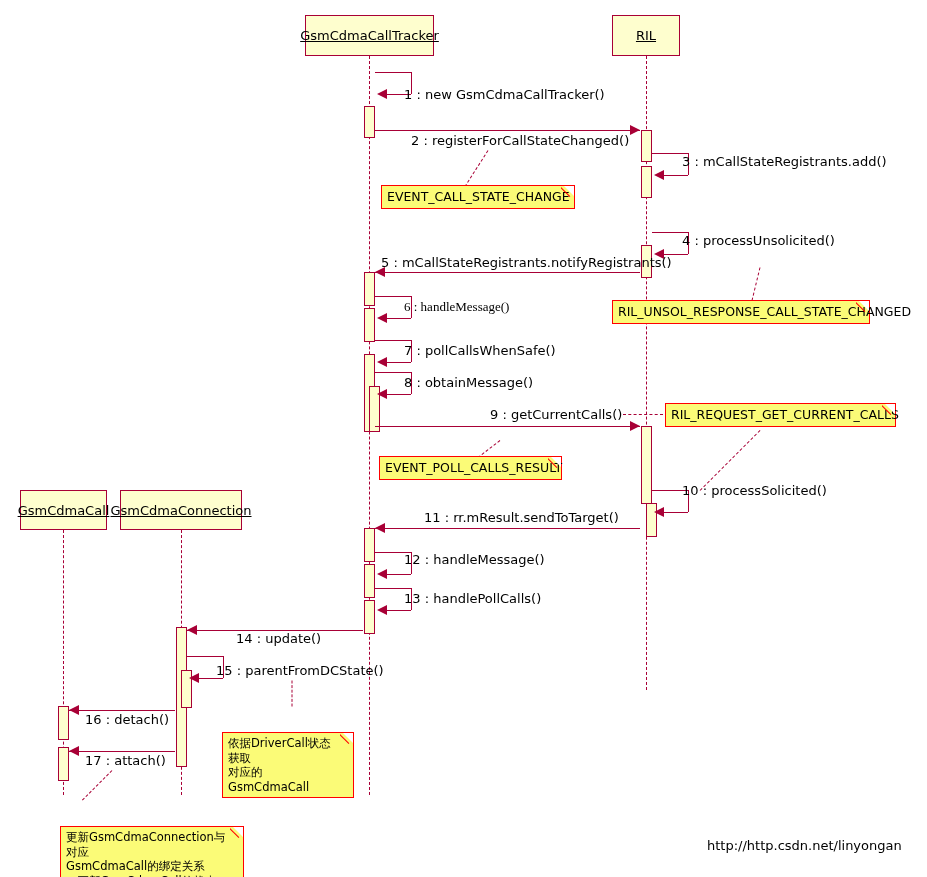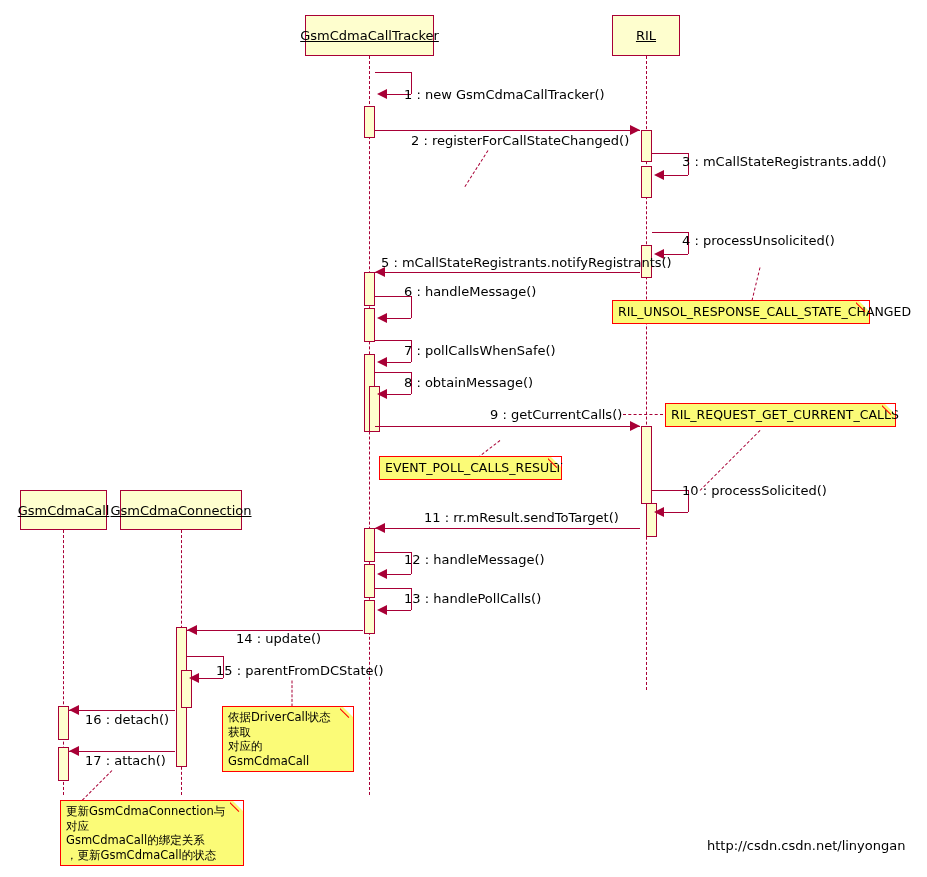--- a/index.html
+++ b/index.html
@@ -106,21 +106,21 @@
     content: "";
     position: absolute;
     left: -2px;
     top: 0px;
     width: 16px;
     height: 0;
     border-top: 1.3px solid #FF0000;
     transform: rotate(45deg);
     transform-origin: left top;
   }
-  .note-cn { font-size: 11.5px; line-height: 14.5px; }
+  .note-cn { font-size: 11.5px; line-height: 14.5px; margin-top: 26px; }
   
   .connector {
     position: absolute;
     height: 0;
     border-top: 1.2px dashed #A80036;
     transform-origin: left center;
   }
   
   .watermark {
     position: absolute;
@@ -172,21 +172,21 @@
     <div class="msg-line" style="left: 663.5px; top: 254px; width: 24px; z-index: 4;"></div>
     <div class="arrow-left" style="left: 653.5px; top: 249px; z-index: 5;"></div>
     <div class="msg-label" style="left: 682px; top: 233px; z-index: 6; text-align: center;">4 : processUnsolicited()</div>
     <div class="msg-line" style="left: 375px; top: 272px; width: 265px; z-index: 4;"></div>
     <div class="arrow-left" style="z-index: 5; left: 375px; top: 267px;"></div>
     <div class="msg-label" style="left: 381px; top: 255px; z-index: 6;">5 : mCallStateRegistrants.notifyRegistrants()</div>
     <div class="msg-line" style="left: 374.5px; top: 296px; width: 36px; z-index: 4;"></div>
     <div class="msg-vline" style="left: 410.5px; top: 296px; height: 22px; z-index: 4;"></div>
     <div class="msg-line" style="left: 386.5px; top: 318px; width: 24px; z-index: 4;"></div>
     <div class="arrow-left" style="left: 376.5px; top: 313px; z-index: 5;"></div>
-    <div class="msg-label" style="left: 404px; top: 284px; z-index: 6;">6 : handleMessage()</div>
+    <div class="msg-label" style="left: 404px; top: 299px; z-index: 6; font-family: Liberation Serif, serif;">6 : handleMessage()</div>
     <div class="msg-line" style="left: 374.5px; top: 340px; width: 36px; z-index: 4;"></div>
     <div class="msg-vline" style="left: 410.5px; top: 340px; height: 22px; z-index: 4;"></div>
     <div class="msg-line" style="left: 386.5px; top: 362px; width: 24px; z-index: 4;"></div>
     <div class="arrow-left" style="left: 376.5px; top: 357px; z-index: 5;"></div>
     <div class="msg-label" style="left: 404px; top: 343px; z-index: 6;">7 : pollCallsWhenSafe()</div>
     <div class="msg-line" style="left: 374.5px; top: 372px; width: 36px; z-index: 4;"></div>
     <div class="msg-vline" style="left: 410.5px; top: 372px; height: 22px; z-index: 4;"></div>
     <div class="msg-line" style="left: 386.5px; top: 394px; width: 24px; z-index: 4;"></div>
     <div class="arrow-left" style="left: 376.5px; top: 389px; z-index: 5;"></div>
     <div class="msg-label" style="left: 404px; top: 375px; z-index: 6;">8 : obtainMessage()</div>
@@ -231,28 +231,29 @@
     <div class="participant" style="left: 120px; top: 490px; width: 122px; height: 40px; z-index: 7;">
       <span class="pname">GsmCdmaConnection</span>
     </div>
     <div class="participant" style="left: 305px; top: 15px; width: 129px; height: 41px; z-index: 7;">
       <span class="pname">GsmCdmaCallTracker</span>
     </div>
     <div class="participant" style="left: 612px; top: 15px; width: 68px; height: 41px; z-index: 7;">
       <span class="pname">RIL</span>
     </div>
     <div class="connector" style="left: 488px; top: 150px; width: 42.72px; transform: rotate(122.574deg); z-index: 2;"></div>
+    <div class="note" style="left: 381px; top: 185px; width: 194px; min-height: 24px; z-index: 8;"><span>EVENT_CALL_STATE_CHANGE</span><div class="dogear"></div><div class="dogear-line"></div></div>
     <div class="connector" style="left: 760px; top: 267px; width: 33.9559px; transform: rotate(103.627deg); z-index: 2;"></div>
     <div class="note" style="left: 612px; top: 300px; width: 258px; min-height: 24px; z-index: 8;"><span>RIL_UNSOL_RESPONSE_CALL_STATE_CHANGED</span><div class="dogear"></div><div class="dogear-line"></div></div>
     <div class="connector" style="left: 623px; top: 414px; width: 40px; transform: rotate(0deg); z-index: 2;"></div>
     <div class="note" style="left: 665px; top: 403px; width: 231px; min-height: 24px; z-index: 8;"><span>RIL_REQUEST_GET_CURRENT_CALLS</span><div class="dogear"></div><div class="dogear-line"></div></div>
     <div class="connector" style="left: 500px; top: 440px; width: 27.8029px; transform: rotate(142.306deg); z-index: 2;"></div>
     <div class="note" style="left: 379px; top: 456px; width: 183px; min-height: 24px; z-index: 8;"><span>EVENT_POLL_CALLS_RESULT</span><div class="dogear"></div><div class="dogear-line"></div></div>
     <div class="connector" style="left: 292px; top: 680px; width: 26px; transform: rotate(90deg); z-index: 2;"></div>
     <div class="note note-cn" style="left: 222px; top: 706px; width: 132px; min-height: 36px; z-index: 8;"><span>依据DriverCall状态获取
 对应的GsmCdmaCall</span><div class="dogear"></div><div class="dogear-line"></div></div>
     <div class="connector" style="left: 112px; top: 770px; width: 42.4264px; transform: rotate(135deg); z-index: 2;"></div>
     <div class="note note-cn" style="left: 60px; top: 800px; width: 184px; min-height: 51px; z-index: 8;"><span>更新GsmCdmaConnection与对应
 GsmCdmaCall的绑定关系
 ，更新GsmCdmaCall的状态</span><div class="dogear"></div><div class="dogear-line"></div></div>
     <div class="connector" style="left: 700px; top: 490px; width: 84.8528px; transform: rotate(-45deg); z-index: 2;"></div>
-    <div class="watermark" style="left: 707px; top: 838px; z-index: 9;">http://csdn.csdn.net/linyongan</div>
+    <div class="watermark" style="left: 707px; top: 838px; z-index: 9;">http://http.csdn.net/linyongan</div>
   </div>
 
 </body></html>

